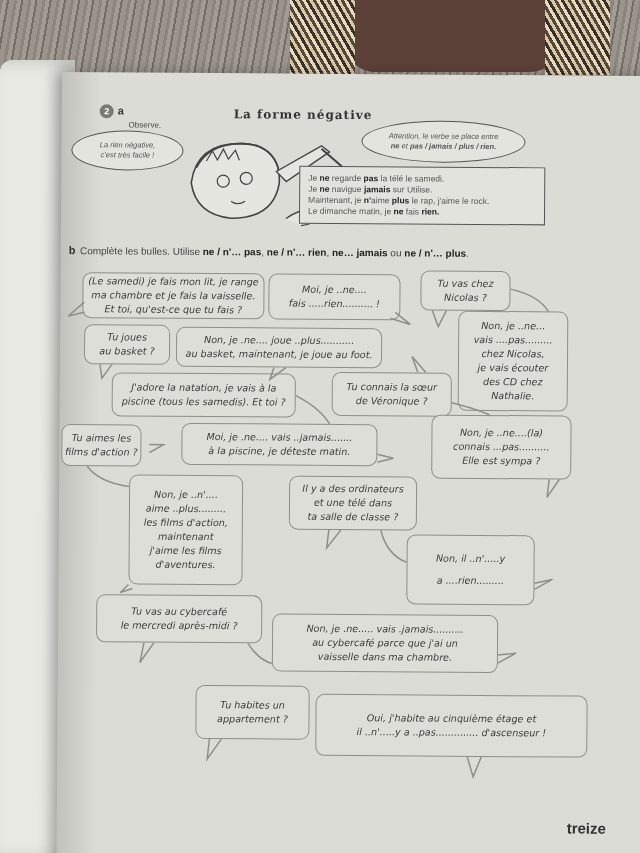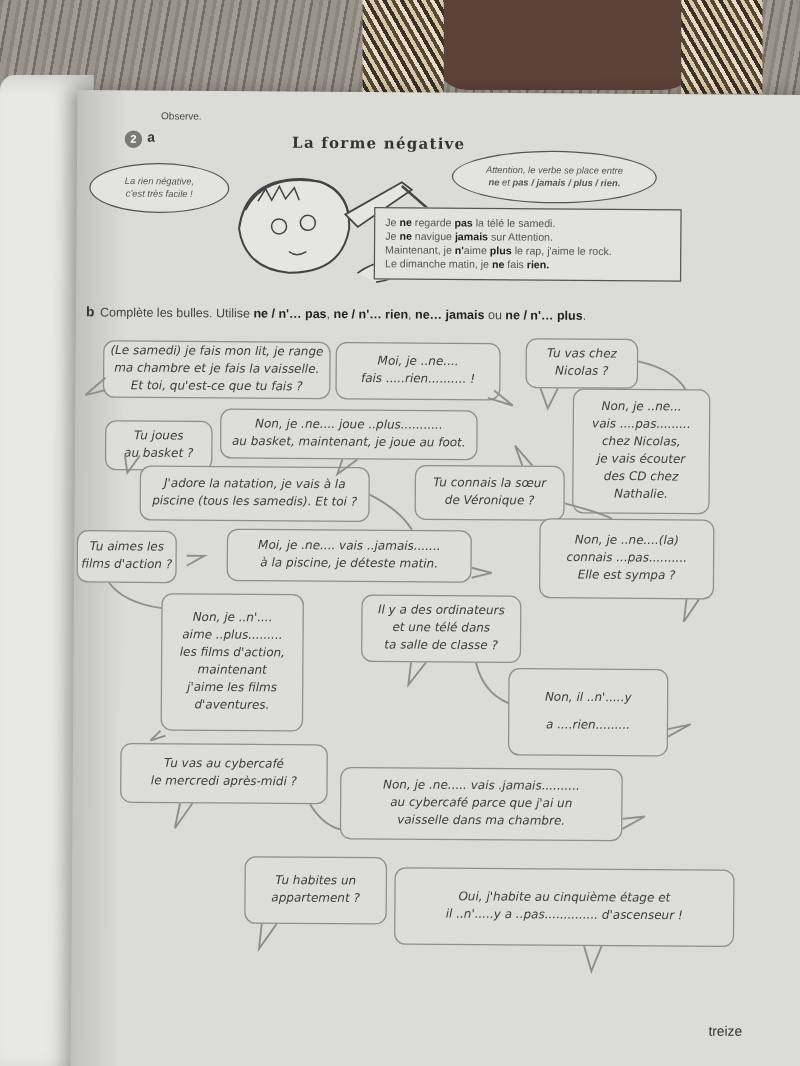--- a/index.html
+++ b/index.html
@@ -24,36 +24,36 @@
   .oval{border:1.5px solid #555;border-radius:50%;background:#e4e4df;text-align:center;font-style:italic;font-size:7.5px;color:#555;line-height:10px;}
   .rule-box{border:1.5px solid #555;background:#e3e3de;font-size:8.5px;color:#555;line-height:11px;padding:6px 8px;}
   .rule-box b{color:#222;}
   .instr{font-size:10px;color:#444;}
   .instr b{color:#222;}
   .bubble{position:absolute;border:1.5px solid #8f8f8a;border-radius:9px;background:#dedeD8;
     font-family:"DejaVu Sans",sans-serif;font-style:italic;font-size:9.6px;color:#3c3c3c;text-align:center;line-height:14px;
     display:flex;flex-direction:column;justify-content:center;align-items:center;box-sizing:border-box;padding:2px 6px;}
   .bubble .line{white-space:nowrap;}
   .kid{position:absolute;left:100px;top:50px;width:190px;height:105px;}
-  .page-num{font-weight:normal;font-size:11px;color:#333;}
+  .page-num{font-weight:bold;font-size:15px;color:#333;}
 </style>
 </head>
 <body>
 
 <div class="wood"></div>
 <div class="leather"></div>
 <div class="straw" style="left:290px"></div>
 <div class="straw" style="left:545px"></div>
 <div class="left-page"></div>
 
 <div class="page">
 
   <div class="abs num-badge" style="left:38px;top:32px">2</div>
   <div class="abs lbl-a" style="left:56px;top:32px">a</div>
-  <div class="abs observe" style="left:67px;top:16px">Observe.</div>
+  <div class="abs observe" style="left:67px;top:48px">Observe.</div>
   <div class="abs title" style="left:172px;top:34px">La forme négative</div>
 
   <div class="abs oval" style="left:10px;top:58px;width:110px;height:38px;display:flex;flex-direction:column;justify-content:center">
     <span>La rien négative,</span>
     <span>c'est très facile !</span>
   </div>
 
   <svg class="kid" viewBox="0 0 190 105">
     <path d="M30 60 Q35 20 80 20 Q120 22 118 60 Q112 95 70 95 Q35 92 30 60Z" fill="#e6e6e1" stroke="#444" stroke-width="1.6"></path>
     <path d="M35 45 Q50 15 95 22 Q115 30 118 50" fill="none" stroke="#444" stroke-width="1.6"></path>
@@ -66,21 +66,21 @@
     <path d="M125 95 q20 -15 40 -5 q-10 10 -25 12" fill="#e6e6e1" stroke="#444" stroke-width="1.3"></path>
   </svg>
 
   <div class="abs oval" style="left:300px;top:46px;width:162px;height:40px;display:flex;flex-direction:column;justify-content:center;font-size:7.5px">
     <span>Attention, le verbe se place entre</span>
     <span><b>ne</b><span> et </span><b>pas / jamais / plus / rien.</b></span>
   </div>
 
   <div class="abs rule-box" style="left:238px;top:92px;width:228px">
     <div><span>Je </span><b>ne</b><span> regarde </span><b>pas</b><span> la télé le samedi.</span></div>
-    <div><span>Je </span><b>ne</b><span> navigue </span><b>jamais</b><span> sur Attention.</span></div>
+    <div><span>Je </span><b>ne</b><span> navigue </span><b>jamais</b><span> sur Utilise.</span></div>
     <div><span>Maintenant, je </span><b>n'</b><span>aime </span><b>plus</b><span> le rap, j'aime le rock.</span></div>
     <div><span>Le dimanche matin, je </span><b>ne</b><span> fais </span><b>rien.</b><span></span></div>
   </div>
 
   <div class="abs" style="left:8px;top:168px;white-space:nowrap">
     <b class="lbl-a">b</b>
     <span class="instr"><span>Complète les bulles. Utilise </span><b>ne / n'… pas</b><span>, </span><b>ne / n'… rien</b><span>, </span><b>ne… jamais</b><span> ou </span><b>ne / n'… plus</b><span>.</span></span>
   </div>
 
   <div class="bubble" style="left:22px;top:200px;width:182px;height:46px">
@@ -97,21 +97,21 @@
     <span class="line">Nicolas ?</span>
   </div>
   <div class="bubble" style="left:398px;top:236px;width:110px;height:100px">
     <span class="line">Non, je ..ne...</span>
     <span class="line">vais ....pas.........</span>
     <span class="line">chez Nicolas,</span>
     <span class="line">je vais écouter</span>
     <span class="line">des CD chez</span>
     <span class="line">Nathalie.</span>
   </div>
-  <div class="bubble" style="left:24px;top:264px;width:86px;height:40px">
+  <div class="bubble" style="left:24px;top:252px;width:86px;height:40px">
     <span class="line">Tu joues</span>
     <span class="line">au basket ?</span>
   </div>
   <div class="bubble" style="left:116px;top:254px;width:206px;height:40px">
     <span class="line">Non, je .ne.... joue ..plus...........</span>
     <span class="line">au basket, maintenant, je joue au foot.</span>
   </div>
   <div class="bubble" style="left:52px;top:300px;width:184px;height:44px">
     <span class="line">J'adore la natation, je vais à la</span>
     <span class="line">piscine (tous les samedis). Et toi ?</span>

